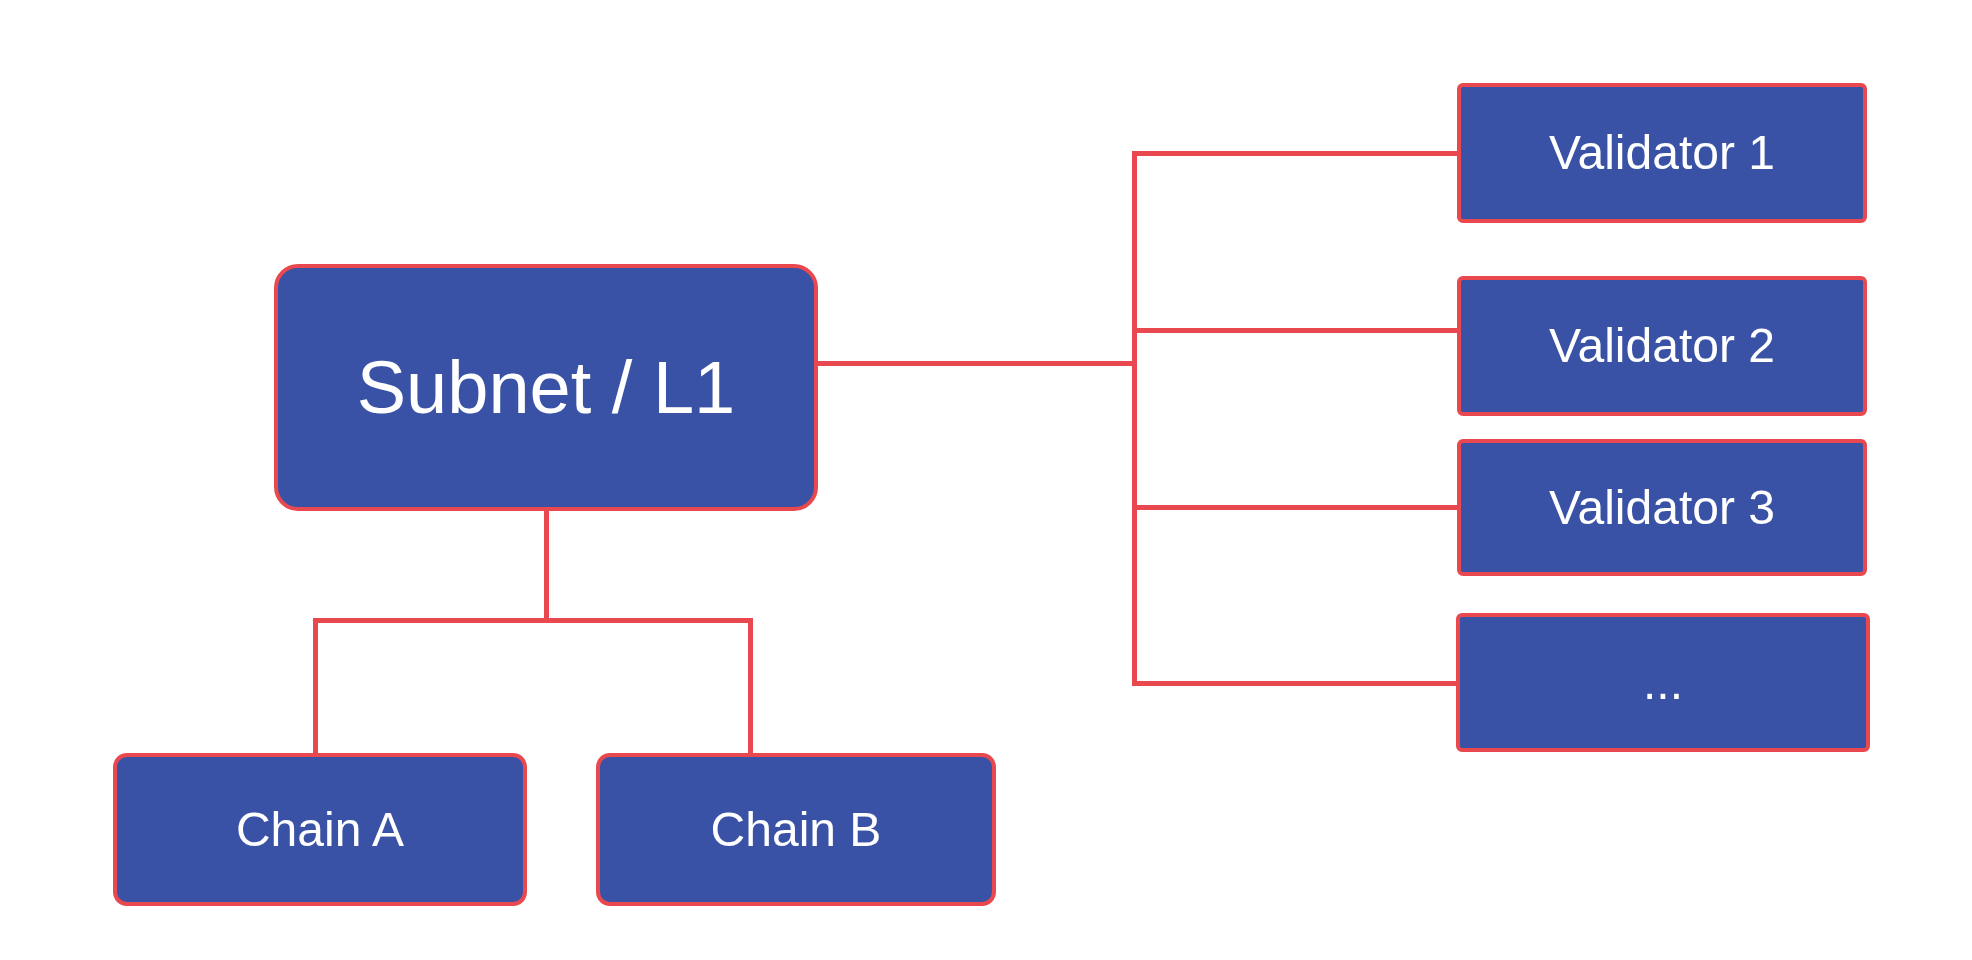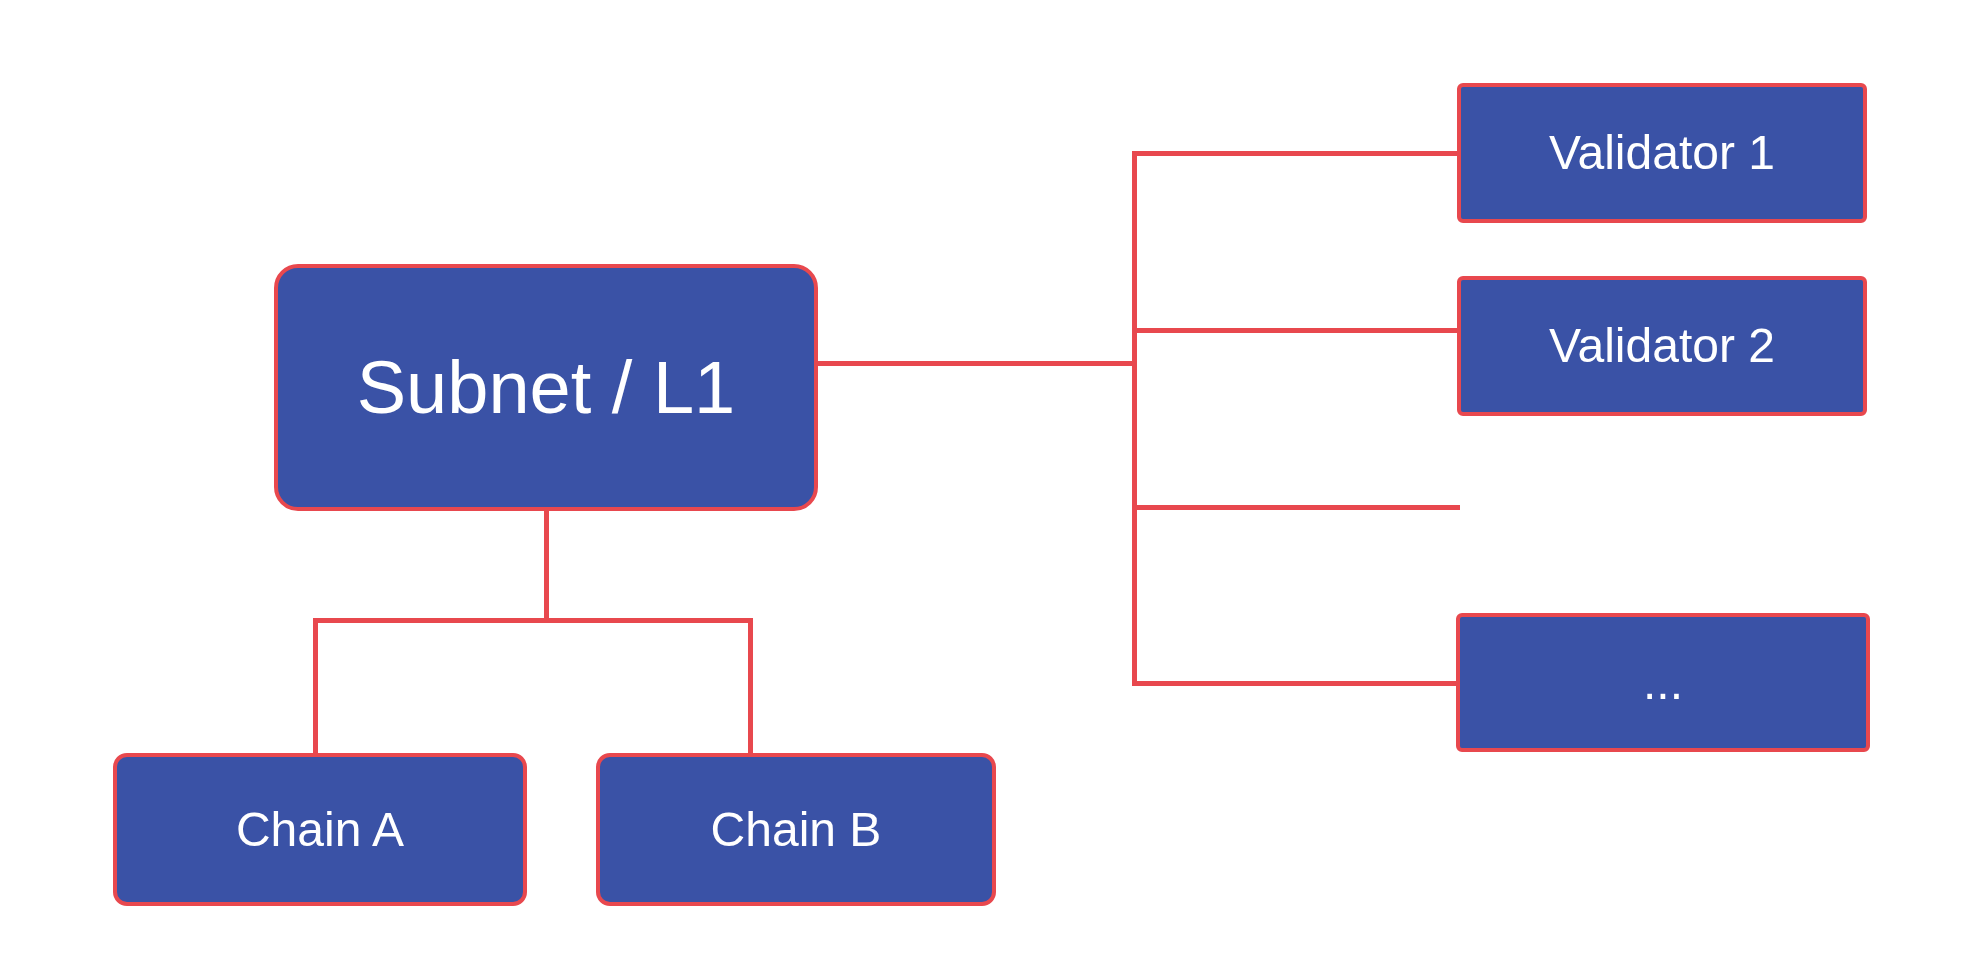--- a/index.html
+++ b/index.html
@@ -113,18 +113,21 @@
   </div>
 
   <div class="node node-validator node-validator-1">
     <span>Validator 1</span>
   </div>
 
   <div class="node node-validator node-validator-2">
     <span>Validator 2</span>
   </div>
 
+  <div class="node node-validator node-validator-3">
+    <span>Validator 3</span>
+  </div>
 
   <div class="node node-validator node-validator-more">
     <span>...</span>
   </div>
 
 </div>
 
 </body></html>

